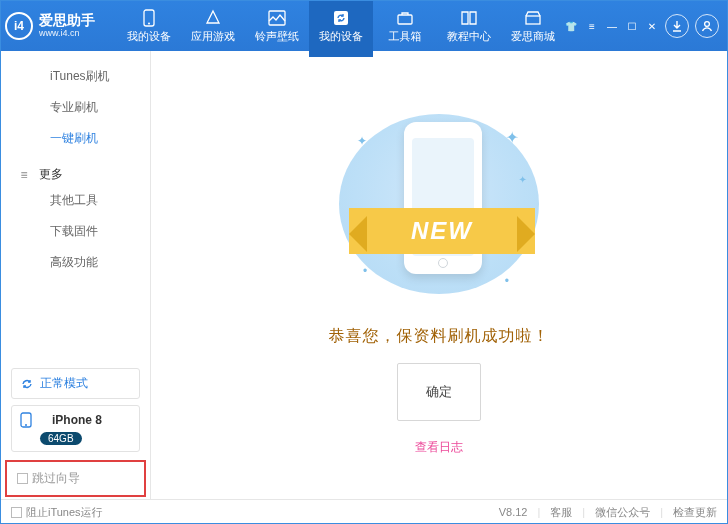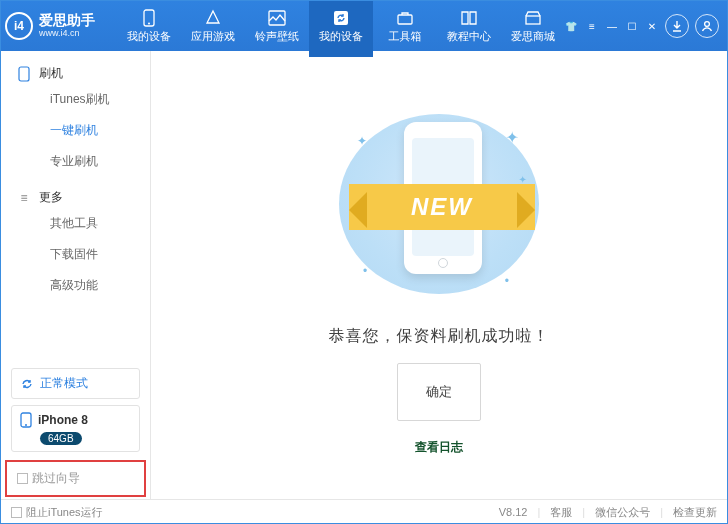--- a/index.html
+++ b/index.html
@@ -22,42 +22,42 @@
   .body { display: flex; height: 448px; }
   .sidebar { width: 150px; border-right: 1px solid #e6e6e6; display: flex; flex-direction: column; }
   .scroll { flex: 1; padding: 10px 0 4px 0; }
   .side-group { padding: 4px 16px 2px 16px; font-size: 12px; color: #333; display: flex; align-items: center; gap: 8px; }
   .side-group .gicon { width: 14px; height: 14px; display: inline-flex; align-items: center; justify-content: center; color: #2f82e0; }
   .side-item { padding: 7px 12px 7px 49px; color: #666; cursor: pointer; font-size: 12px; }
   .side-item.active { color: #2f82e0; }
 
   .mode-box { margin: 6px 10px; border: 1px solid #e2e2e2; border-radius: 3px; padding: 6px 8px; display: flex; align-items: center; gap: 6px; color: #2f82e0; font-size: 12px; }
   .device-box { margin: 0 10px 8px 10px; border: 1px solid #e2e2e2; border-radius: 3px; padding: 6px 8px; }
-  .device-row { display: flex; align-items: center; gap: 6px; font-weight: bold; color: #333; font-size: 12px; }
+  .device-row { display: flex; align-items: center; gap: 20px; font-weight: bold; color: #333; font-size: 12px; }
   .badge { display: inline-block; background: #0c4a6e; color: #fff; border-radius: 9px; font-size: 10px; padding: 1px 8px; margin-top: 4px; margin-left: 20px; }
 
   .checks { border-top: 1px solid #e6e6e6; padding: 8px 10px; display: flex; gap: 14px; color: #999; font-size: 12px; border: 2px solid #e04040; border-left-width:2px; border-right-width:2px; margin: 0 4px 2px 4px; }
   .chk { display: flex; align-items: center; gap: 4px; cursor: pointer; }
   .chkbox { width: 11px; height: 11px; border: 1px solid #bbb; background: #fff; }
 
   .main { flex: 1; display: flex; flex-direction: column; align-items: center; justify-content: center; position: relative; }
   .illus { width: 220px; height: 200px; position: relative; margin-top: 10px; }
   .circle-bg { position: absolute; inset: 10px; border-radius: 50%; background: radial-gradient(circle at 50% 45%, #cfe7fa 0%, #bcdff7 60%, #b3d9f4 100%); }
   .star { position: absolute; color: #7fc0ea; font-size: 12px; }
   .phone { position: absolute; left: 75px; top: 18px; width: 78px; height: 152px; background: #fff; border-radius: 12px; box-shadow: 0 4px 10px rgba(0,0,0,.12); }
   .phone::before { content: ""; position: absolute; left: 8px; right: 8px; top: 16px; bottom: 18px; background: #eaf4fb; border-radius: 4px; }
   .phone-dot { position: absolute; bottom: 6px; left: 50%; transform: translateX(-50%); width: 10px; height: 10px; border: 1px solid #d0d6db; border-radius: 50%; }
-  .ribbon { position: absolute; left: 20px; top: 80px; width: 186px; height: 46px; background: #f7c948; display: flex; align-items: center; justify-content: center; color: #fff; font-weight: 900; font-size: 24px; letter-spacing: 2px; font-style: italic; }
+  .ribbon { position: absolute; left: 20px; top: 104px; width: 186px; height: 46px; background: #f7c948; display: flex; align-items: center; justify-content: center; color: #fff; font-weight: 900; font-size: 24px; letter-spacing: 2px; font-style: italic; }
   .ribbon::before, .ribbon::after { content: ""; position: absolute; top: 8px; width: 0; height: 0; border: 18px solid transparent; }
   .ribbon::before { left: -18px; border-right-color: #e0ab20; }
   .ribbon::after { right: -18px; border-left-color: #e0ab20; }
 
-  .msg { margin-top: 22px; font-size: 16px; color: #404040; letter-spacing: 1px; }
+  .msg { margin-top: 22px; font-size: 16px; color: #a16207; letter-spacing: 1px; }
   .ok-btn { margin-top: 16px; border: 1px solid #d7d7d7; background: #fff; padding: 19px 28px; font-size: 13px; color: #444; cursor: pointer; border-radius: 2px; }
-  .log-link { margin-top: 18px; font-size: 12px; color: #14532d; cursor: pointer; font-weight: bold; }
+  .log-link { margin-top: 18px; font-size: 12px; color: #ec4899; cursor: pointer; }
 
   .footer { height: 25px; border-top: 1px solid #e6e6e6; display: flex; align-items: center; padding: 0 10px; font-size: 11px; color: #888; text-align: right; }
   .footer .chk { color: #888; }
   .footer-right { margin-left: auto; display: flex; gap: 10px; align-items: center; }
   .footer-right .sep { color: #ddd; }
   svg { display: block; }
 </style>
 </head>
 <body>
 
@@ -151,31 +151,23 @@
           <circle cx="7" cy="5" r="2.4" stroke="#fff" stroke-width="1.3" fill="none"></circle>
           <path d="M2.5 12c1-2.4 3-3.2 4.5-3.2s3.5.8 4.5 3.2" stroke="#fff" stroke-width="1.3" fill="none"></path>
         </svg>
     </div>
   </div>
 </div>
 
 <div class="body">
   <div class="sidebar">
     <div class="scroll">
-      <div class="side-group">
-        <span class="gicon">
-            <svg width="12" height="16" viewBox="0 0 12 16">
-              <rect x="1" y="1" width="10" height="14" rx="2" stroke="#2f82e0" stroke-width="1.2" fill="none"></rect>
-            </svg>
-          </span>
-        <span>刷机</span>
-      </div>
       <div class="side-item">iTunes刷机</div>
+      <div class="side-item">专业刷机</div>
       <div class="side-item active">一键刷机</div>
-      <div class="side-item">专业刷机</div>
 
       <div class="side-group" style="margin-top:8px">
         <span class="gicon" style="color:#888">≡</span>
         <span>更多</span>
       </div>
       <div class="side-item">其他工具</div>
       <div class="side-item">下载固件</div>
       <div class="side-item">高级功能</div>
     </div>
 

